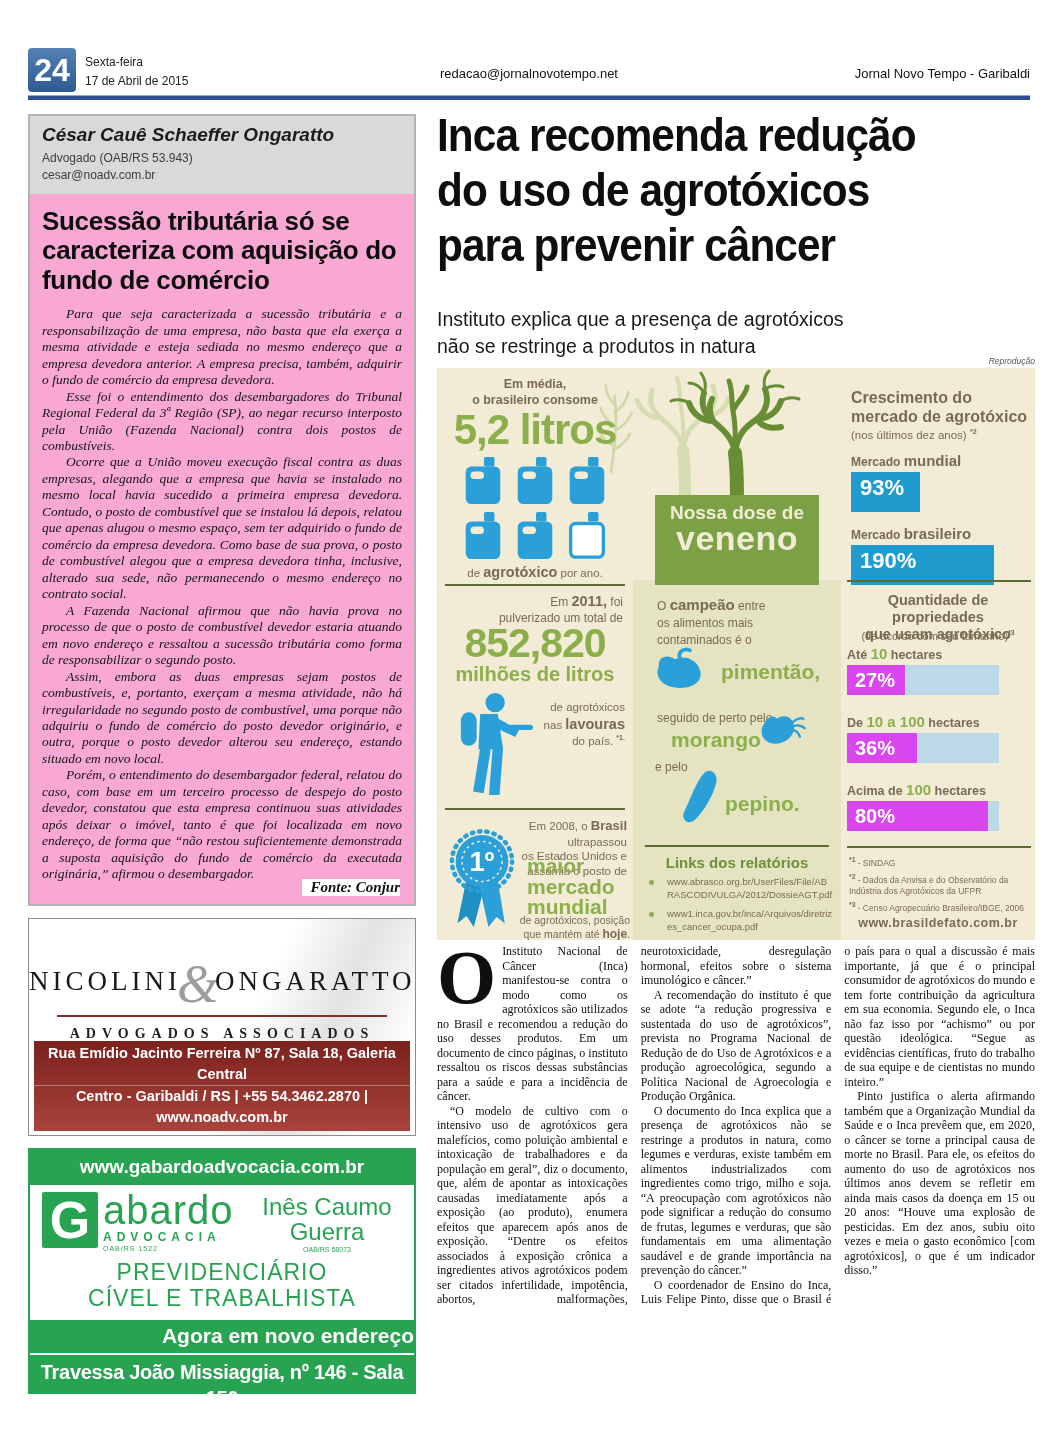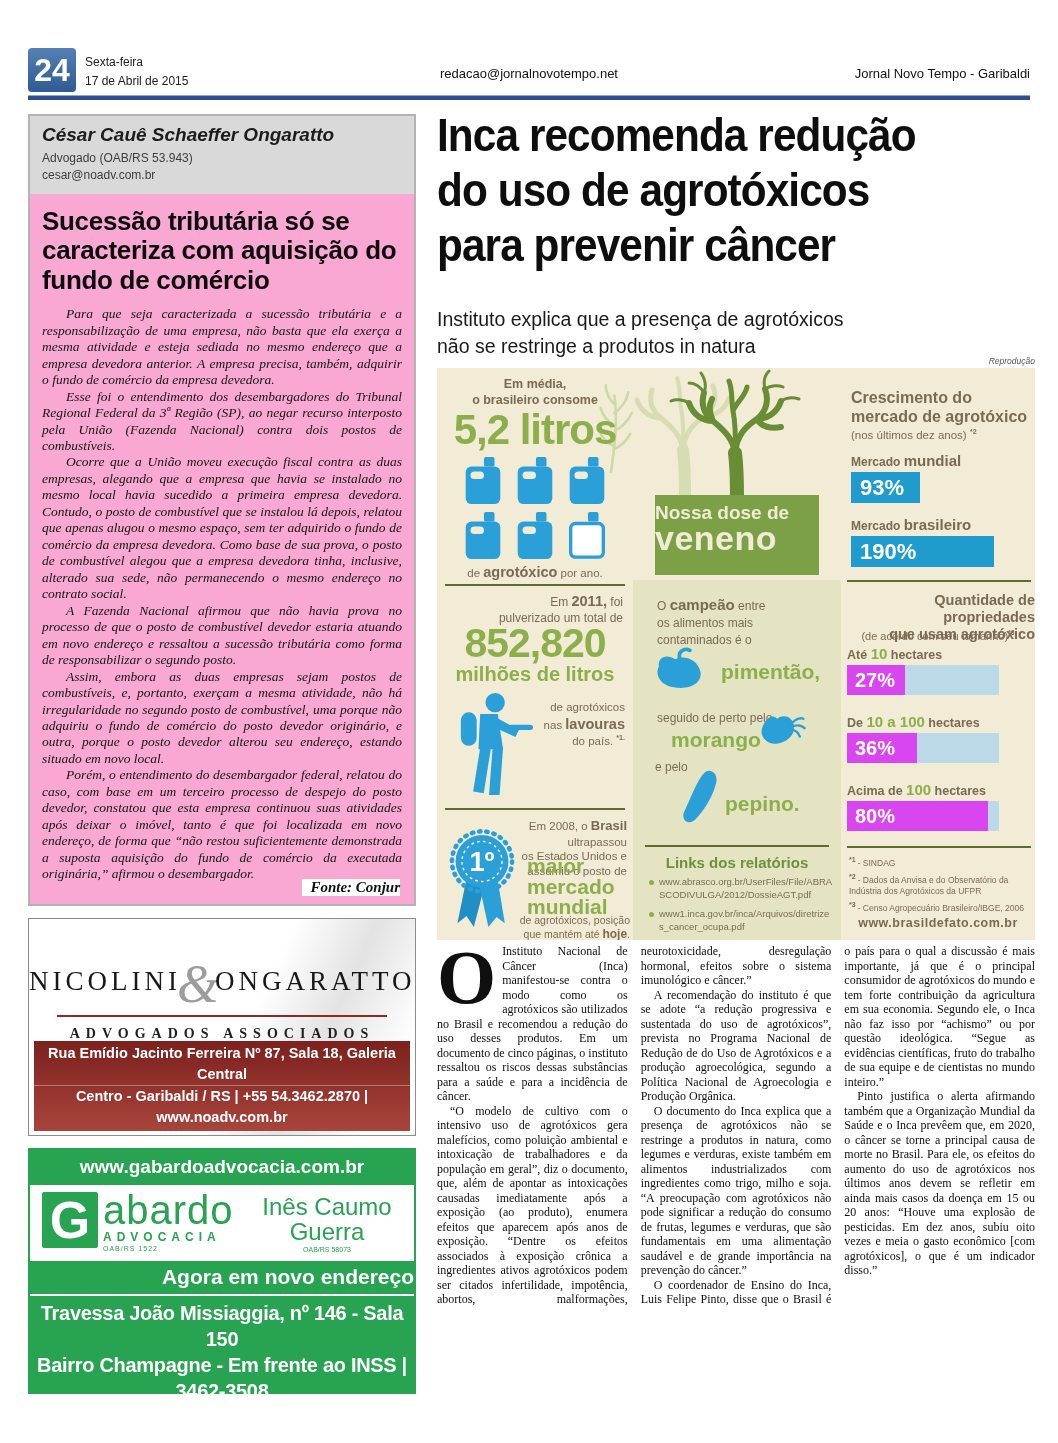--- a/index.html
+++ b/index.html
@@ -112,54 +112,54 @@
   .rank-badge{position:absolute;top:460px;left:4px;width:82px;height:106px;}
   .rank-big{position:absolute;top:488px;left:90px;font-weight:bold;font-size:21px;
     line-height:0.98;color:#8cae4b;}
   .rank-tail{position:absolute;top:546px;left:56px;right:3px;text-align:right;
     font-size:10.5px;line-height:1.2;}
   .rank-tail .em{font-weight:bold;font-size:12px;}
 
   
   .tree{position:absolute;top:0;left:0;width:208px;height:128px;}
   .sprig{position:absolute;top:8px;left:148px;width:52px;height:100px;}
-  .ttl{position:absolute;top:127px;left:22px;width:164px;height:80px;background:#7ca045;
-    color:#f2ecd6;text-align:left;box-sizing:border-box;padding-top:8px;}
+  .ttl{position:absolute;top:127px;left:22px;width:164px;height:90px;background:#7ca045;
+    color:#f2ecd6;text-align:center;box-sizing:border-box;padding-top:8px;}
   .ttl .t1{font-weight:bold;font-size:19px;line-height:1;}
   .ttl .t2{font-weight:bold;font-size:34px;line-height:0.95;letter-spacing:0.5px;}
   .sage{position:absolute;top:212px;left:0;right:0;bottom:0;background:#e4e4c3;}
   .foods-intro{position:absolute;top:226px;left:24px;font-size:12px;line-height:1.4;}
   .foods-intro .em{font-weight:bold;font-size:15px;}
   .pepper{position:absolute;top:278px;left:20px;width:62px;height:50px;}
   .food1{position:absolute;top:292px;left:88px;font-weight:bold;font-size:21px;color:#8cae4b;}
   .lead2{position:absolute;top:343px;left:24px;font-size:12px;}
   .strawb{position:absolute;top:336px;left:124px;width:50px;height:52px;}
   .food2{position:absolute;top:360px;left:38px;font-weight:bold;font-size:21px;color:#8cae4b;}
   .lead3{position:absolute;top:392px;left:22px;font-size:12px;}
   .cucum{position:absolute;top:398px;left:38px;width:54px;height:58px;}
   .food3{position:absolute;top:424px;left:92px;font-weight:bold;font-size:21px;color:#8cae4b;}
   .d3{top:477px;left:12px;right:12px;}
   .links-title{position:absolute;top:486px;left:0;right:0;text-align:center;font-weight:bold;
     font-size:15px;color:#70903c;}
   .links{position:absolute;top:508px;left:16px;right:8px;}
-  .link-item{display:flex;margin-bottom:7px;}
+  .link-item{display:flex;margin-bottom:7px;gap:8px;}
   .dot{flex:none;width:5px;height:5px;border-radius:50%;background:#8cae4b;margin:4px 5px 0 0;}
   .link-text{font-size:9.5px;line-height:1.32;word-break:break-all;}
 
   
   .gr-title{position:absolute;top:20px;left:10px;font-weight:bold;font-size:16px;line-height:1.2;}
   .gr-sub{position:absolute;top:60px;left:10px;font-size:11.5px;}
   .g-bars{position:absolute;top:84px;left:10px;right:12px;}
   .g-row{margin-bottom:13px;}
   .g-label{font-size:12px;font-weight:bold;margin-bottom:3px;}
   .g-label .g-em{font-size:15px;}
-  .g-bar{height:31px;background:#1f9ccd;color:#fff;font-weight:bold;font-size:22px;
+  .g-bar{height:40px;background:#1f9ccd;color:#fff;font-weight:bold;font-size:22px;
     line-height:31px;padding-left:9px;box-sizing:border-box;white-space:nowrap;}
   .d4{top:212px;left:6px;right:4px;}
-  .pr-title{position:absolute;top:224px;left:0;right:0;text-align:right;font-weight:bold;
+  .pr-title{position:absolute;top:224px;left:0;right:0;text-align:center;font-weight:bold;
     font-size:14.5px;line-height:1.18;}
   .pr-sub{position:absolute;top:261px;left:0;right:0;text-align:center;font-size:11px;}
   .p-bars{position:absolute;top:277px;left:6px;width:152px;}
   .p-row{margin-bottom:18px;}
   .p-label{font-size:12.5px;font-weight:bold;margin-bottom:3px;white-space:nowrap;}
   .p-num{color:#8cae4b;font-size:15px;}
   .p-track{height:30px;background:#bcd9e8;}
   .p-fill{height:100%;background:#d946ef;color:#fff;font-weight:bold;font-size:20px;
     line-height:30px;padding-left:8px;box-sizing:border-box;white-space:nowrap;}
   .d5{top:478px;left:6px;right:4px;}
@@ -252,20 +252,24 @@
       <div class="gab-g">G</div>
       <div class="gab-lt">
         <div class="gab-name">abardo</div>
         <div class="gab-adv">ADVOCACIA</div>
         <div class="gab-oab">OAB/RS 1522</div>
       </div>
       <div class="gab-partner">
         <div class="gab-pname">Inês Caumo Guerra</div>
         <div class="gab-poab">OAB/RS 58073</div>
       </div>
+    </div>
+    <div class="gab-serv">
+      <div>PREVIDENCIÁRIO</div>
+      <div>CÍVEL E TRABALHISTA</div>
     </div>
   </div>
   <div class="gab-banner">Agora em novo endereço</div>
   <div class="gab-addr">
     <div>Travessa João Missiaggia, nº 146 - Sala 150</div>
     <div>Bairro Champagne - Em frente ao INSS | 3462-3508</div>
   </div>
 
 </div>
 

